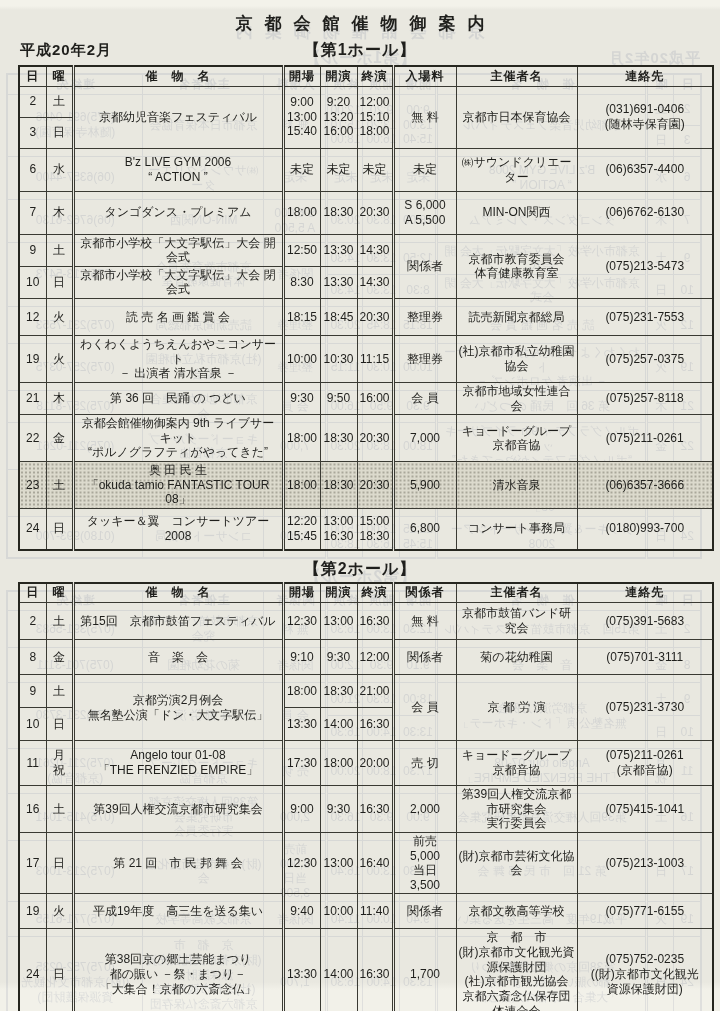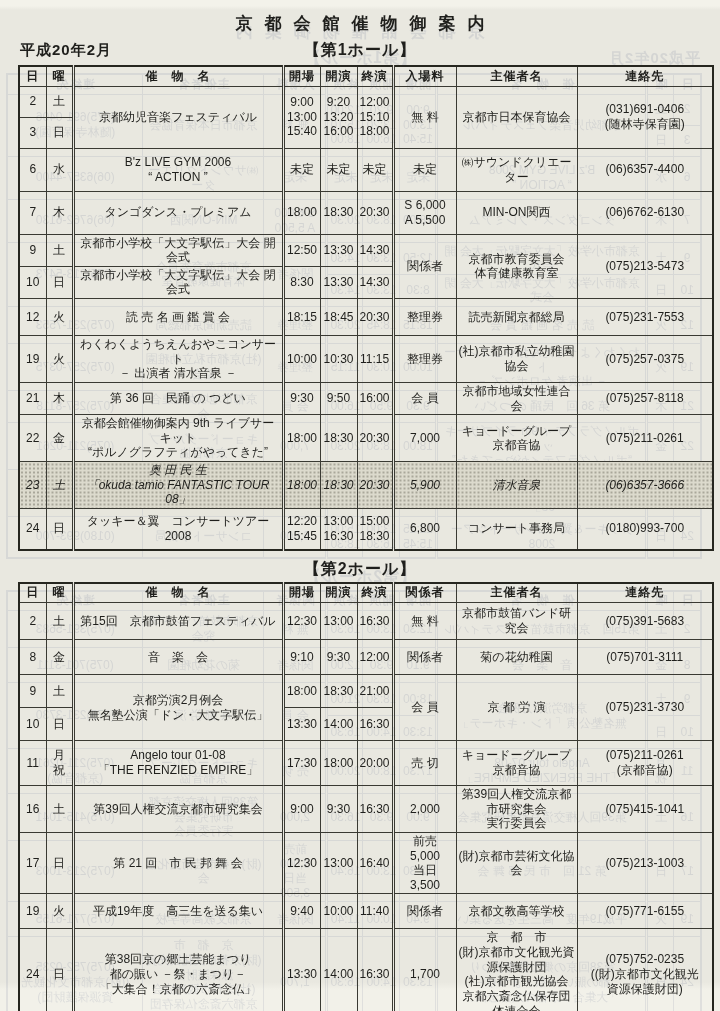--- a/index.html
+++ b/index.html
@@ -26,21 +26,20 @@
   .tel{font-size:11px;}
   .fee{font-size:11.5px;}
   .f115{font-size:11.5px;}
   .f105{font-size:10.5px;}
   .f10{font-size:10px;}
   .f9{font-size:9.5px;line-height:1.3;}
   tr.hl td{
     background-color:#dcdacd;
     background-image:radial-gradient(#a9a79a 0.9px,transparent 1.15px);
     background-size:4px 4px;
-    font-style:italic;
   }
   
   #ghost{position:absolute;left:0;top:8px;width:720px;transform:scaleX(-1);opacity:0.12;filter:blur(0.7px);pointer-events:none;z-index:0;}
   #ghost,#ghost *{color:#44507a !important;border-color:#5d6890 !important;}
   #ghost tr.hl td{background-image:none;}
 </style>
 </head>
 <body>
 
 <div class="sheet" id="sheet">

